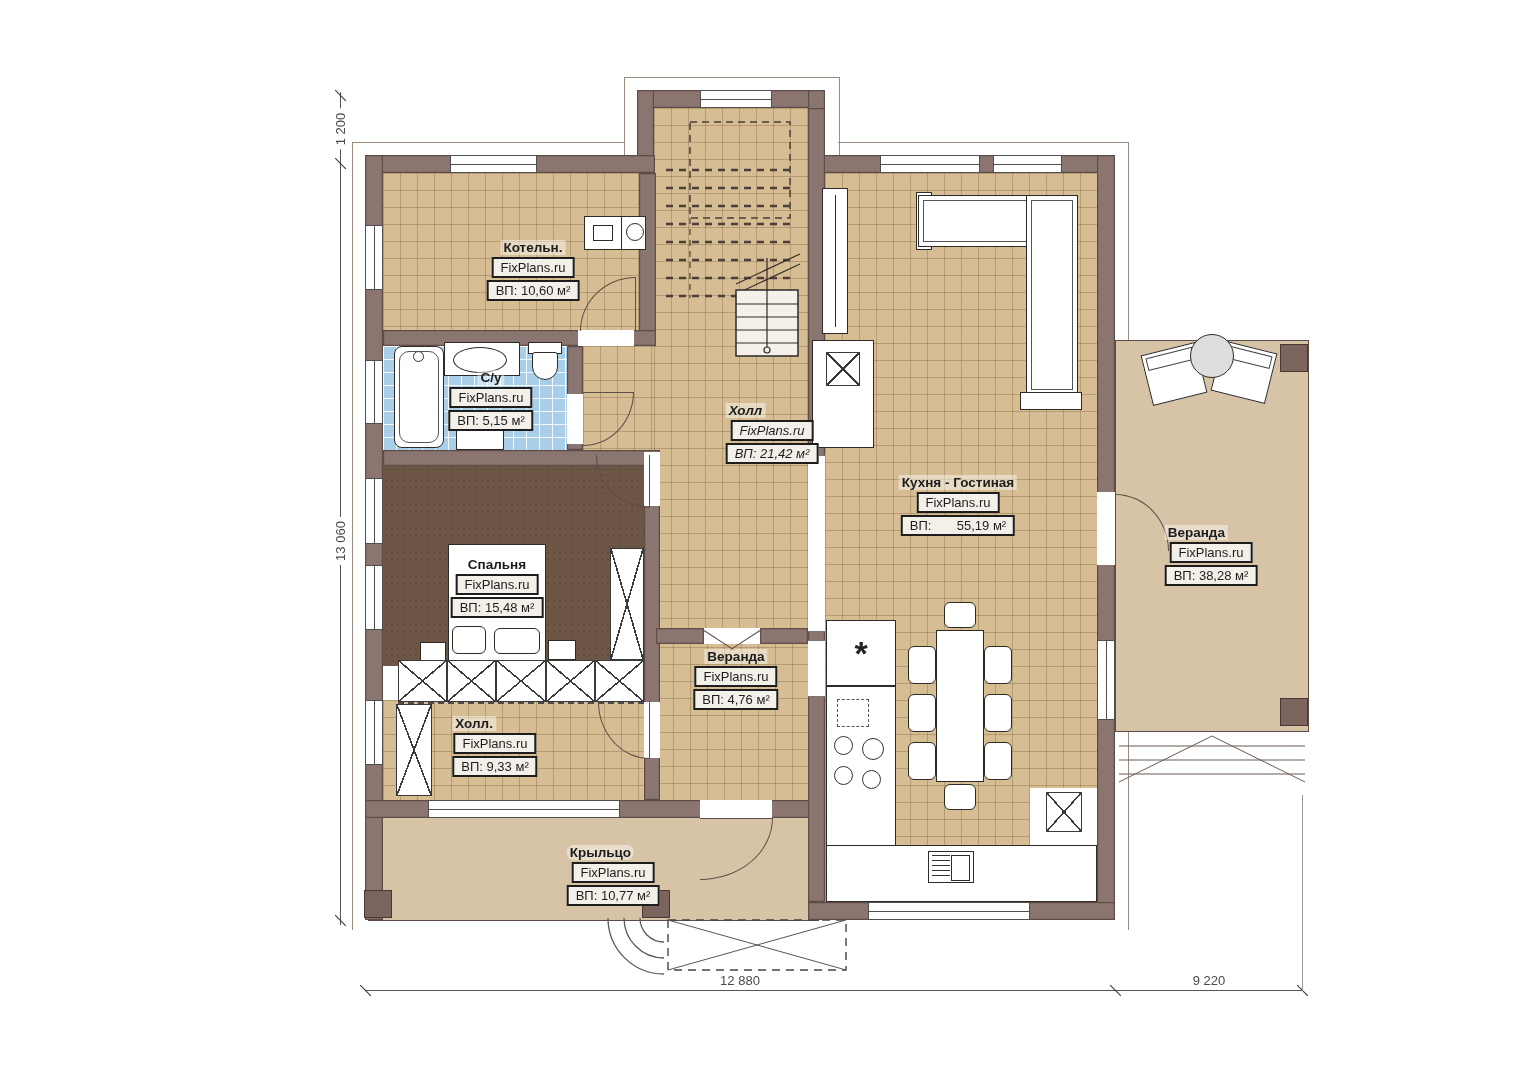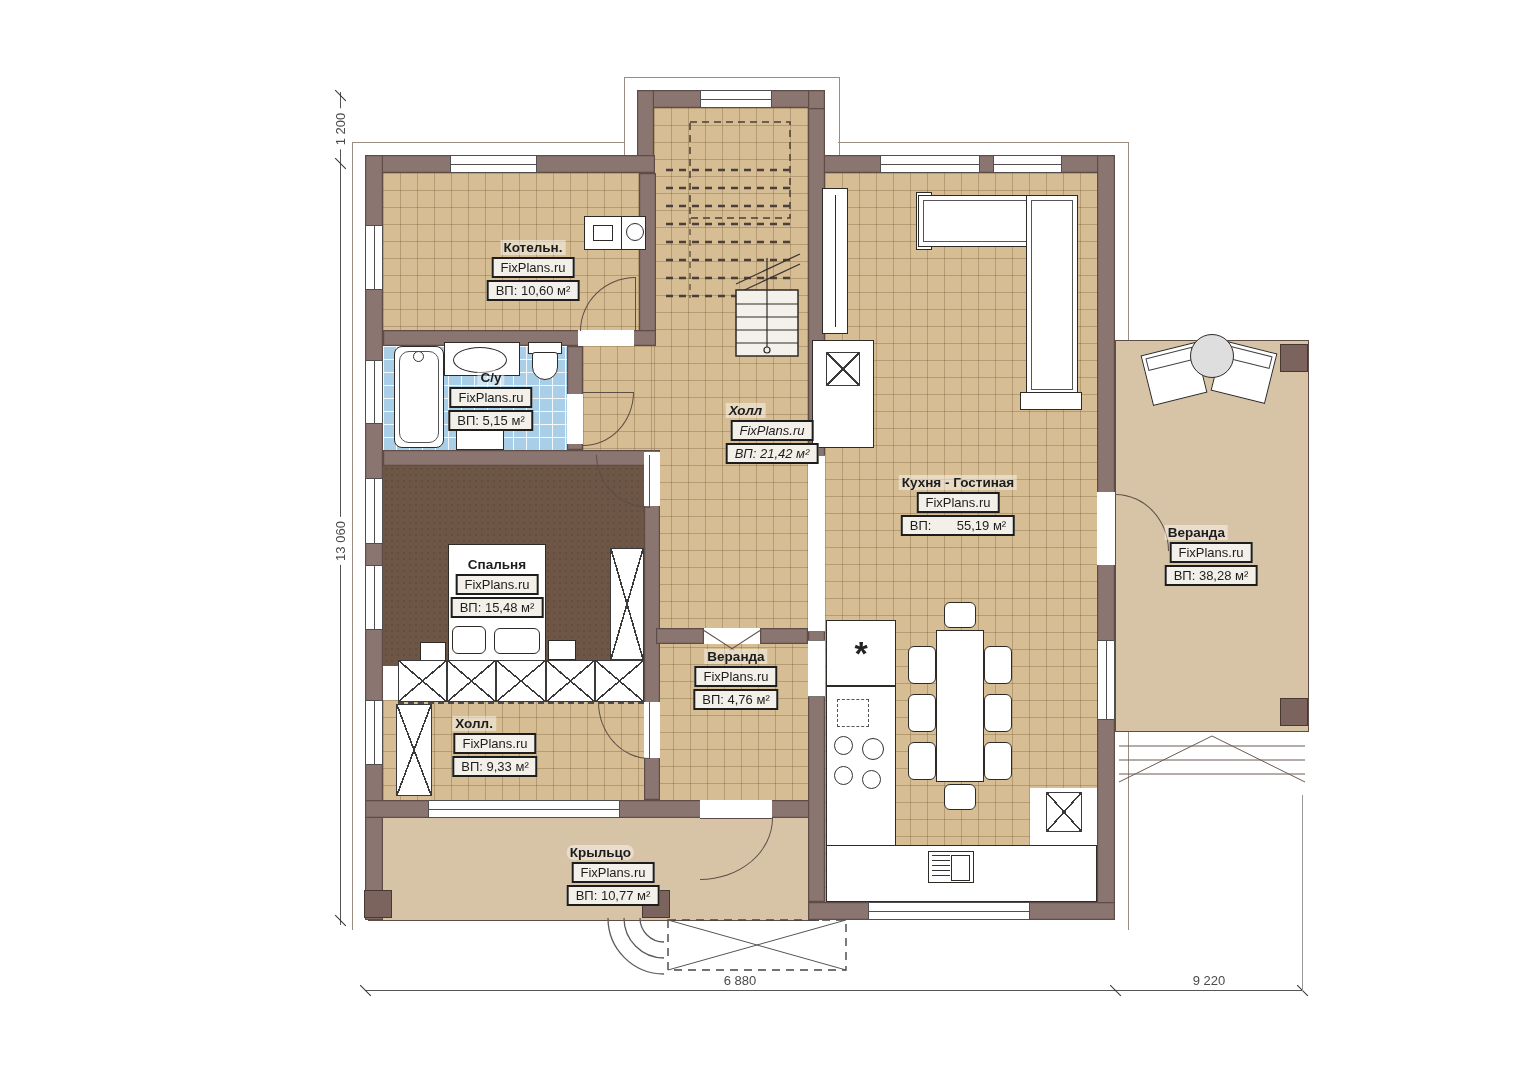--- a/index.html
+++ b/index.html
@@ -307,17 +307,17 @@
   <div class="tick" style="left:333px;top:95px;"></div>
   <div class="tick" style="left:333px;top:163px;"></div>
   <div class="tick" style="left:333px;top:920px;"></div>
   <div class="dimtext" style="left:340px;top:129px;transform:translate(-50%,-50%) rotate(-90deg);">1 200</div>
   <div class="dimtext" style="left:340px;top:541px;transform:translate(-50%,-50%) rotate(-90deg);">13 060</div>
 
   <div class="dimline" style="left:365px;top:990px;width:937px;height:1px;"></div>
   <div class="tick" style="left:358px;top:990px;"></div>
   <div class="tick" style="left:1108px;top:990px;"></div>
   <div class="tick" style="left:1295px;top:990px;"></div>
-  <div class="dimtext" style="left:740px;top:988px;transform:translate(-50%,-100%);">6 880</div>
+  <div class="dimtext" style="left:740px;top:988px;transform:translate(-50%,-100%);">12 880</div>
   <div class="dimtext" style="left:1209px;top:988px;transform:translate(-50%,-100%);">9 220</div>
   <div class="dimline" style="left:1302px;top:795px;width:1px;height:196px;background:#999;"></div>
 
 </div>
 
 </body></html>

